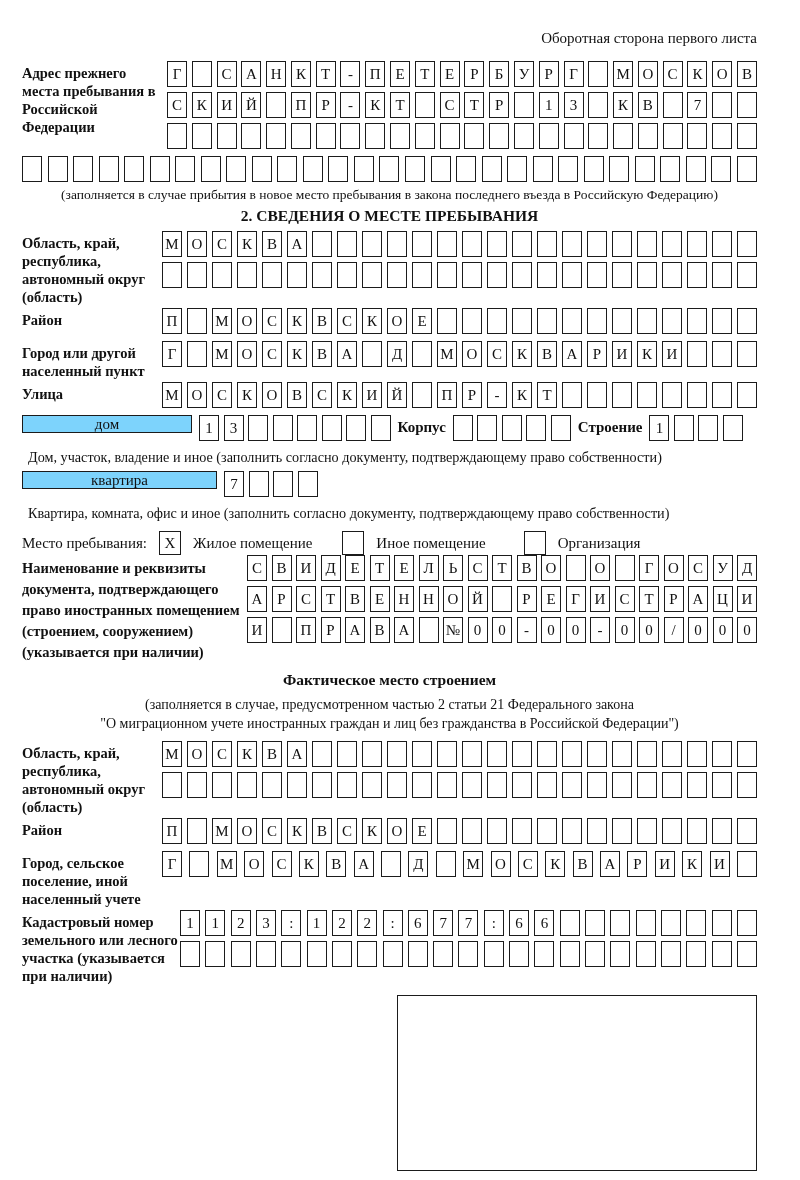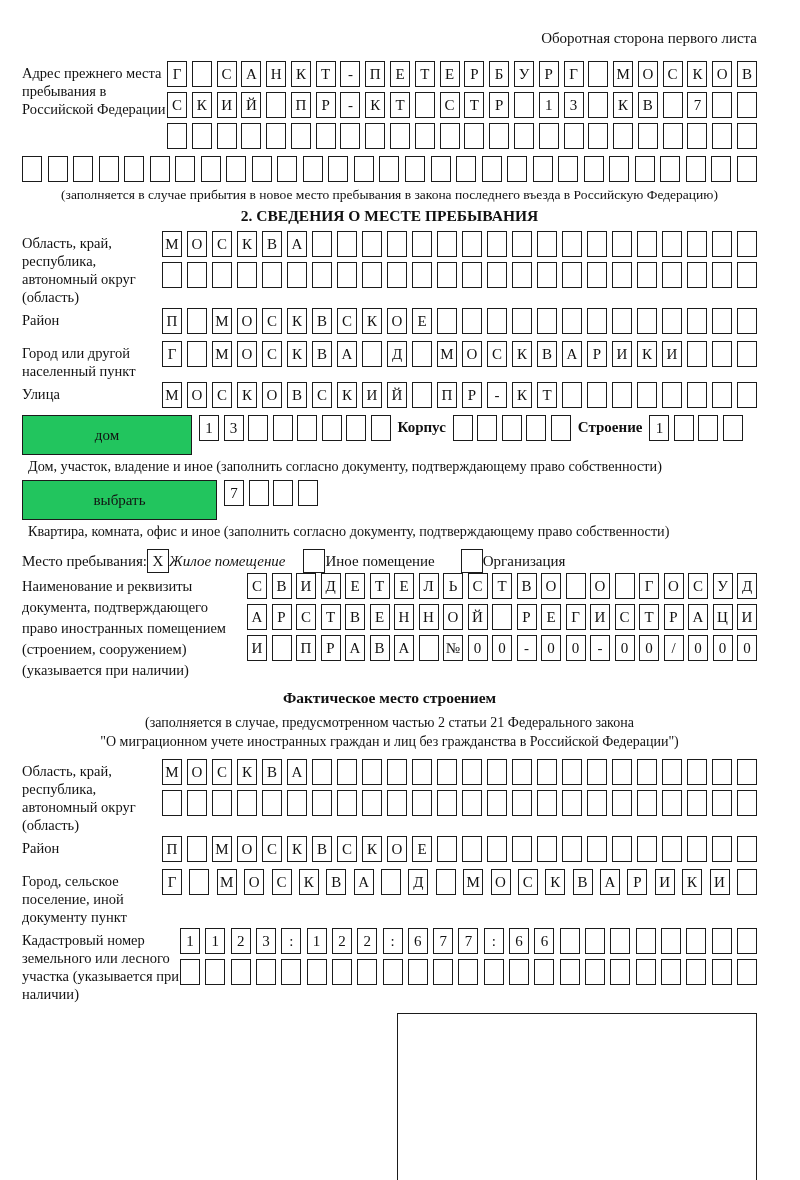--- a/index.html
+++ b/index.html
@@ -5,53 +5,53 @@
   * { margin:0; padding:0; box-sizing:border-box; }
   html,body { background:#e8e8e8; }
   body { font-family:"Liberation Serif","DejaVu Serif",serif; color:#111; }
   .page {
     width:800px; height:1180px; background:#ffffff; margin:0 auto;
     padding:24px 43px 10px 22px; overflow:hidden; position:relative;
   }
   .top-note { text-align:right; font-size:15px; padding-top:6px; margin-bottom:14px; }
   .row-flex { display:flex; align-items:flex-start; }
   .block { margin-bottom:2px; }
-  .lbl { font-size:14.5px; line-height:18px; flex:0 0 auto; padding-top:3px; }
+  .lbl { font-size:14.5px; line-height:18px; flex:0 0 auto; padding-top:3px;font-weight:bold; }
   .w145 { width:145px; }
   .w140 { width:140px; }
   .w158 { width:158px; }
   .grid { flex:1 1 auto; min-width:0; }
   .cells { display:flex; gap:4.5px; margin-bottom:5px; }
   .cells.sb { justify-content:space-between; gap:0; }
   .grid .cells:last-child { margin-bottom:5px; }
   .cell {
     width:20px; height:26px; border:1.6px solid #1b1b1b; flex:0 0 auto;
     display:flex; align-items:center; justify-content:center;
     font-size:15px; line-height:1; background:#fff;
   }
   .fullrow { margin-bottom:4px; }
   .note { font-size:13.5px; line-height:17px; }
   .center { text-align:center; }
   .sec-title { text-align:center; font-weight:bold; font-size:15.5px; margin:4px 0 6px 0; }
   .inline-lbl { font-size:15px; padding-top:4px;font-weight:bold; }
   .wide-box {
-    height:40px; border:1.6px solid #1b1b1b; display:flex; align-items:center;
-    justify-content:center; font-size:15px; background:#22c55e;
+    height:18px; border:1.6px solid #1b1b1b; display:flex; align-items:center;
+    justify-content:center; font-size:15px; background:#7dd3fc;
   }
   .wb170 { width:170px; }
   .wb195 { width:195px; }
   .house-row, .apt-row { display:flex; align-items:flex-start; gap:7px; margin:2px 0 3px 0; }
   .cap { font-size:14.2px; margin:0 0 5px 6px; }
-  .stay-row { display:flex; align-items:center; margin-top:9px; font-size:15px; }
+  .stay-row { display:flex; align-items:center; gap:12px; margin-top:9px; font-size:15px; }
   .chk {
     width:22px; height:24px; border:1.6px solid #1b1b1b; display:inline-flex;
     align-items:center; justify-content:center; font-size:15px; flex:0 0 auto; background:#fff;
   }
   .opt { font-size:15px; }
-  .sp1 { margin-right:18px;font-style:italic; } .sp2 { margin-right:26px; }
+  .sp1 { margin-right:18px; } .sp2 { margin-right:26px; }
   .choose-note { margin:3px 0 6px 175px; font-size:13.8px; }
   .w225 { width:225px; line-height:21px; }
   .fact-title { text-align:center; font-weight:bold; font-size:15.5px; margin:8px 0 6px 0; }
   .fact-note { text-align:center; font-size:14px; line-height:19px; margin-bottom:8px; }
   .mark-wrap { width:392px; margin-left:auto; margin-top:10px; }
   .mark-box { width:360px; height:176px; border:1.8px solid #1b1b1b; margin-left:auto; background:#fff; }
 </style>
 </head>
 <body>
 
@@ -355,21 +355,21 @@
     <div class="cells">
         <div class="cell">1</div>
         <div class="cell"></div>
         <div class="cell"></div>
         <div class="cell"></div>
       </div>
   </div>
   <div class="cap">Дом, участок, владение и иное (заполнить согласно документу, подтверждающему право собственности)</div>
 
   <div class="apt-row">
-    <div class="wide-box wb195">выбрать</div>
+    <div class="wide-box wb195">квартира</div>
     <div class="cells">
         <div class="cell">7</div>
         <div class="cell"></div>
         <div class="cell"></div>
         <div class="cell"></div>
       </div>
   </div>
   <div class="cap">Квартира, комната, офис и иное (заполнить согласно документу, подтверждающему право собственности)</div>
 
   <div class="stay-row">
@@ -547,21 +547,21 @@
           <div class="cell"></div>
           <div class="cell"></div>
           <div class="cell"></div>
           <div class="cell"></div>
           <div class="cell"></div>
         </div>
     </div>
   </div>
 
   <div class="block row-flex">
-    <div class="lbl w140">Город, сельское поселение, иной документу пункт</div>
+    <div class="lbl w140">Город, сельское поселение, иной населенный учете</div>
     <div class="grid">
       <div class="cells sb">
           <div class="cell">Г</div>
           <div class="cell"></div>
           <div class="cell">М</div>
           <div class="cell">О</div>
           <div class="cell">С</div>
           <div class="cell">К</div>
           <div class="cell">В</div>
           <div class="cell">А</div>

